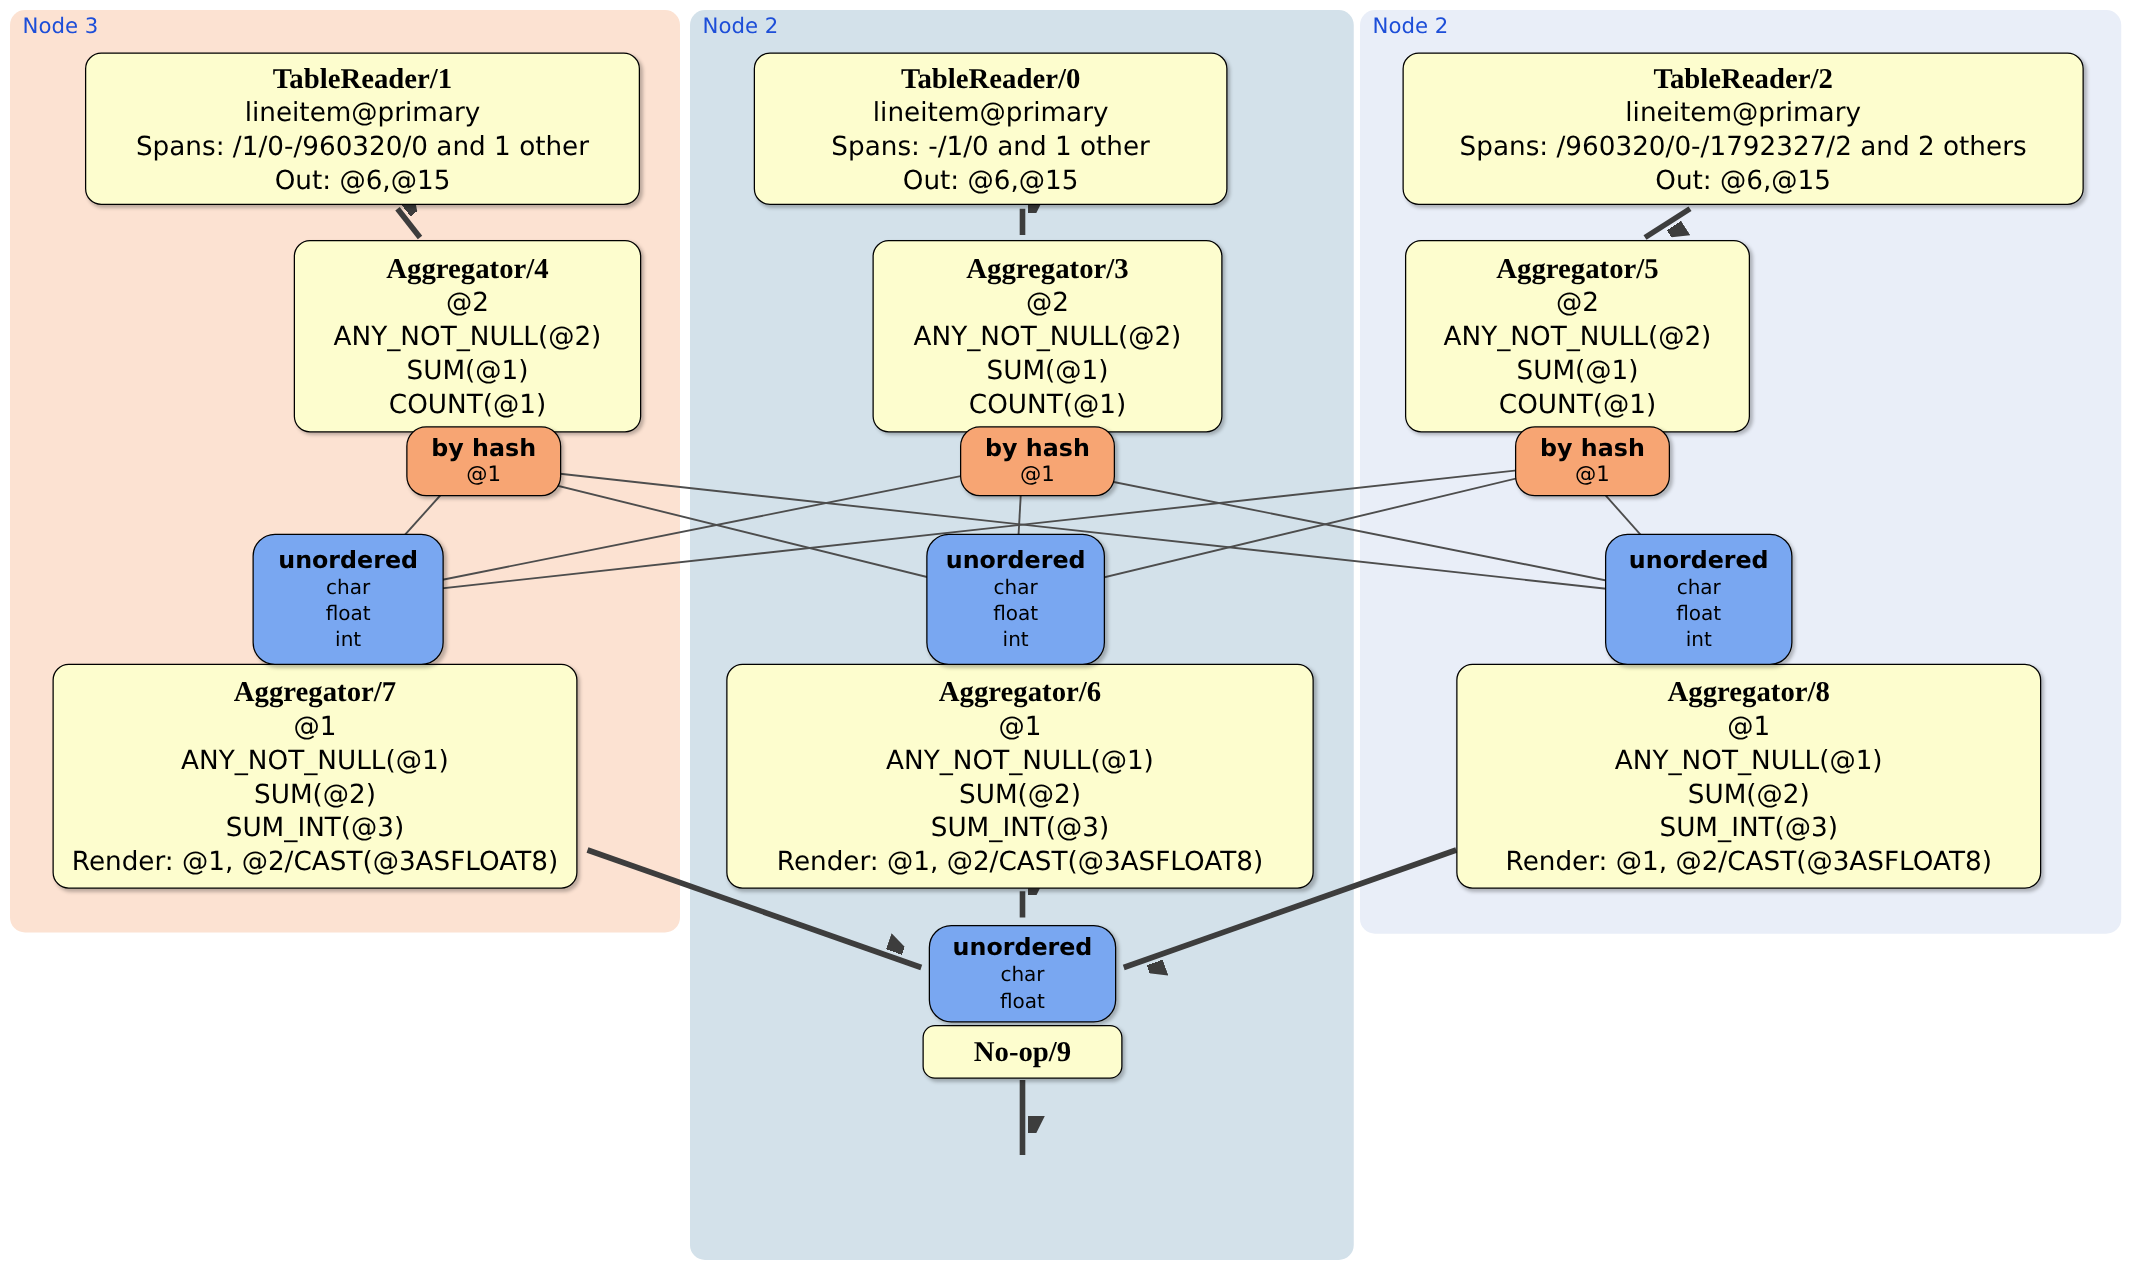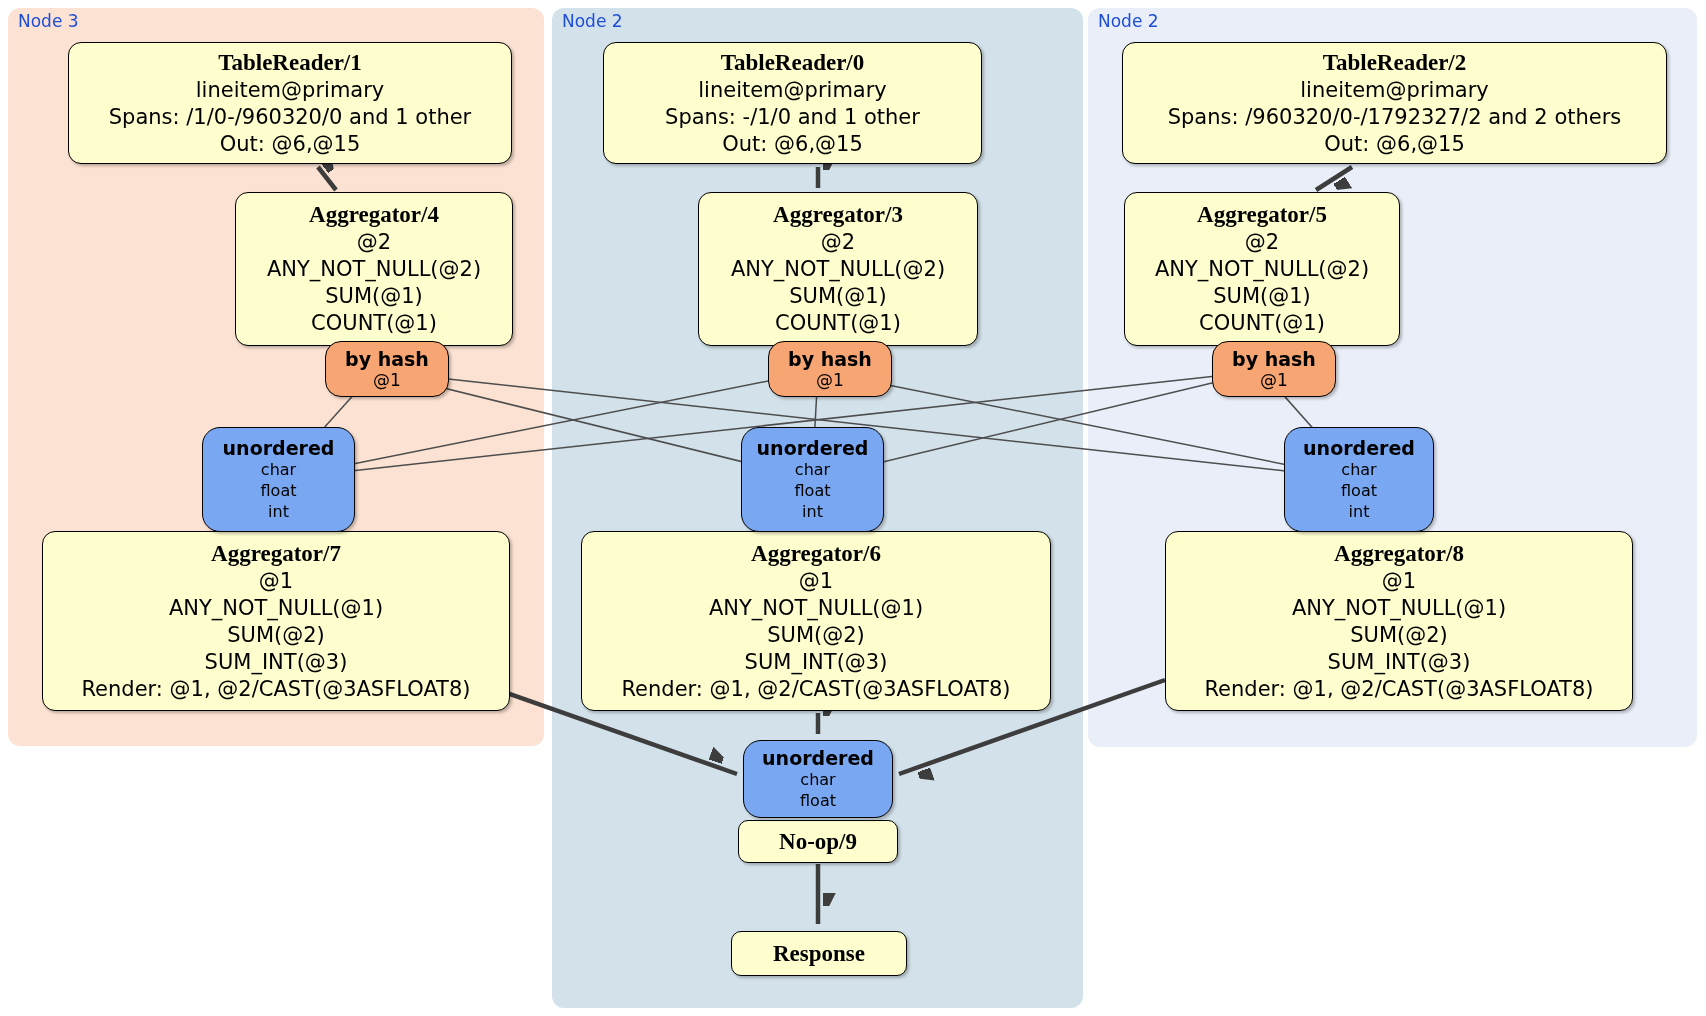--- a/index.html
+++ b/index.html
@@ -85,21 +85,21 @@
   <div class="box router" style="left:313px;top:341px;width:124px;height:56px;">
     <div class="title">by hash</div>
     <div class="line">@1</div>
   </div>
   <div class="box sync" style="left:202px;top:427px;width:153px;height:105px;">
     <div class="title">unordered</div>
     <div class="line">char</div>
     <div class="line">float</div>
     <div class="line">int</div>
   </div>
-  <div class="box proc" style="left:42px;top:531px;width:468px;height:180px;">
+  <div class="box proc" style="left:42px;top:531px;width:420px;height:180px;">
     <div class="title">Aggregator/7</div>
     <div class="line">@1</div>
     <div class="line">ANY_NOT_NULL(@1)</div>
     <div class="line">SUM(@2)</div>
     <div class="line">SUM_INT(@3)</div>
     <div class="line">Render: @1, @2/CAST(@3ASFLOAT8)</div>
   </div>
 
   <div class="box proc" style="left:603px;top:42px;width:379px;height:122px;">
     <div class="title">TableReader/0</div>
@@ -166,17 +166,14 @@
   </div>
 
   <div class="box sync" style="left:743px;top:740px;width:150px;height:78px;">
     <div class="title">unordered</div>
     <div class="line">char</div>
     <div class="line">float</div>
   </div>
   <div class="box proc small-proc" style="left:738px;top:820px;width:160px;height:43px;border-radius:10px;">
     <div class="title">No-op/9</div>
   </div>
-  <div class="box proc small-proc" style="left:731px;top:931px;width:176px;height:45px;border-radius:10px;">
-    <div class="title">Response</div>
-  </div>
 
 </div>
 
 </body></html>

